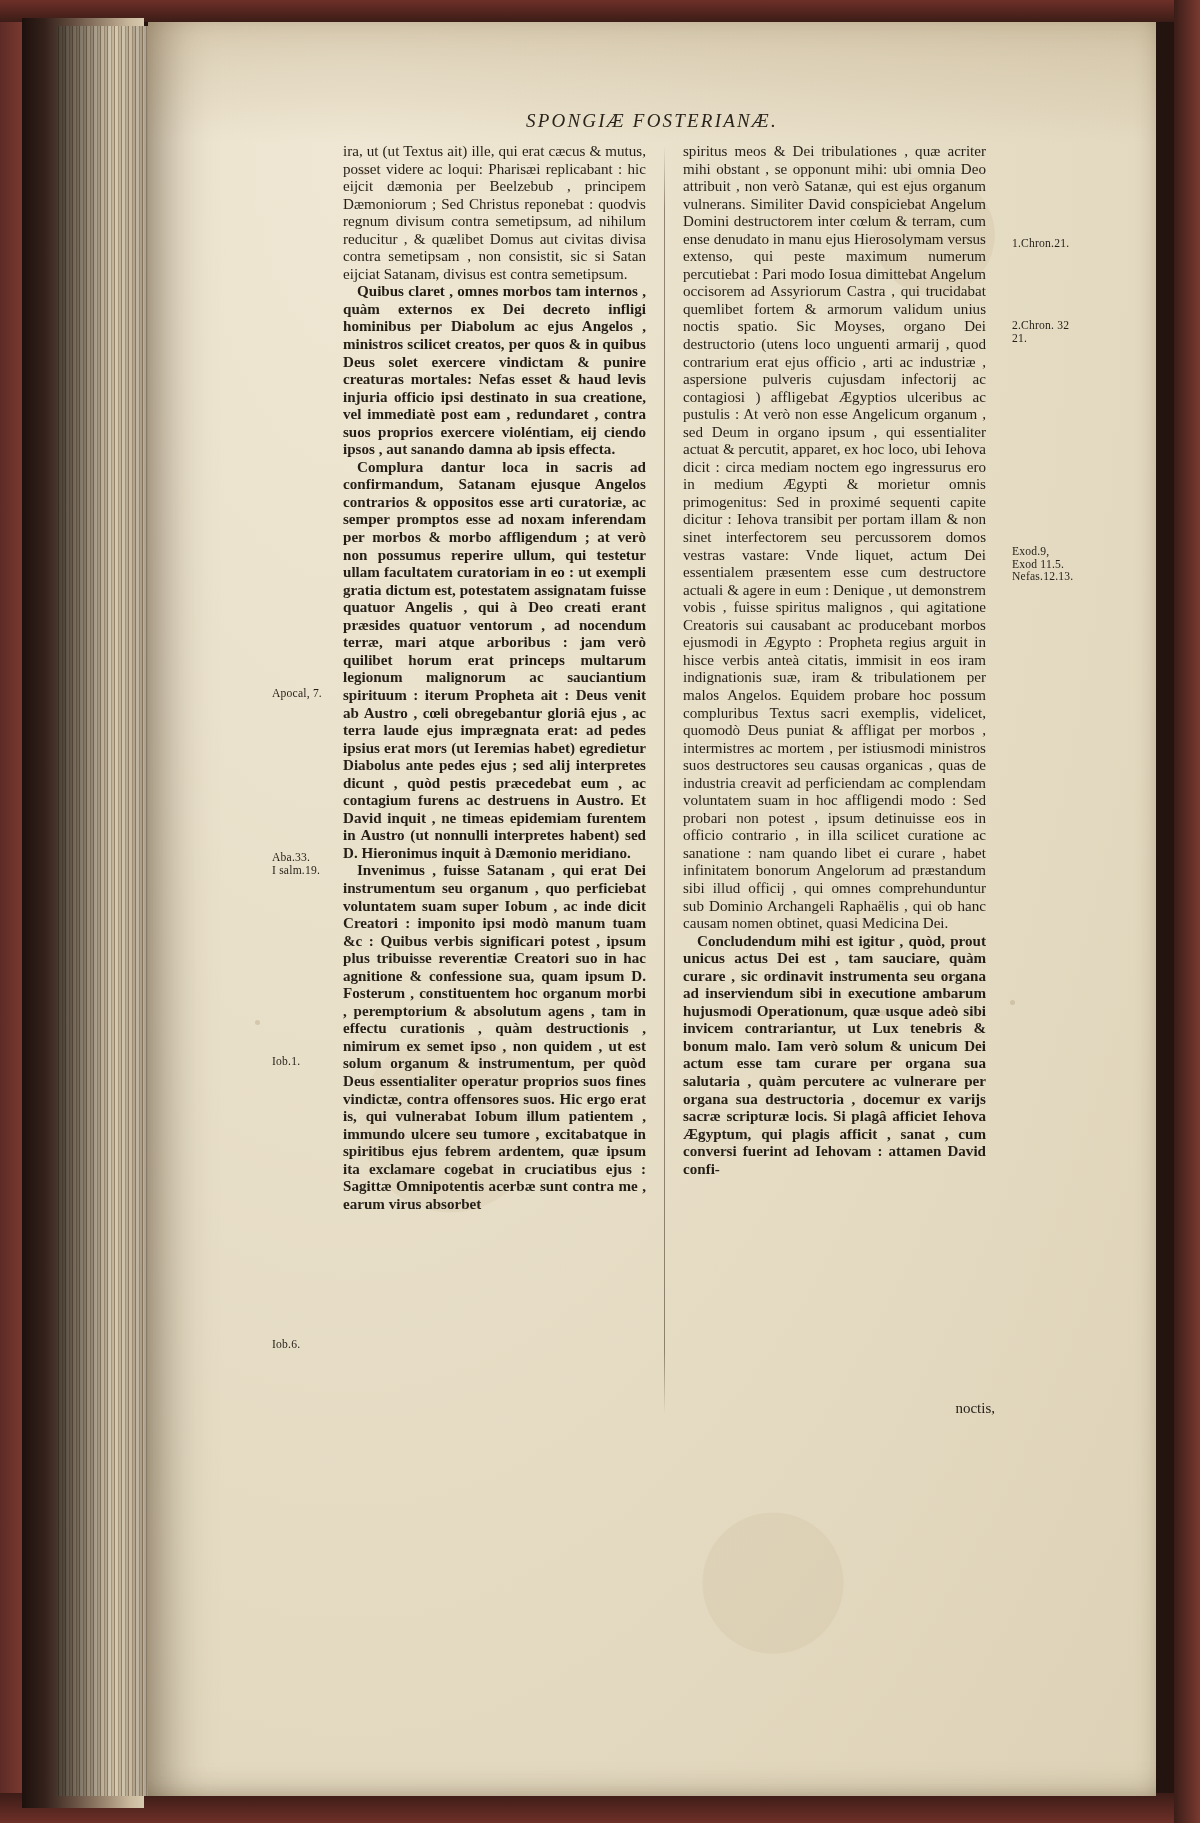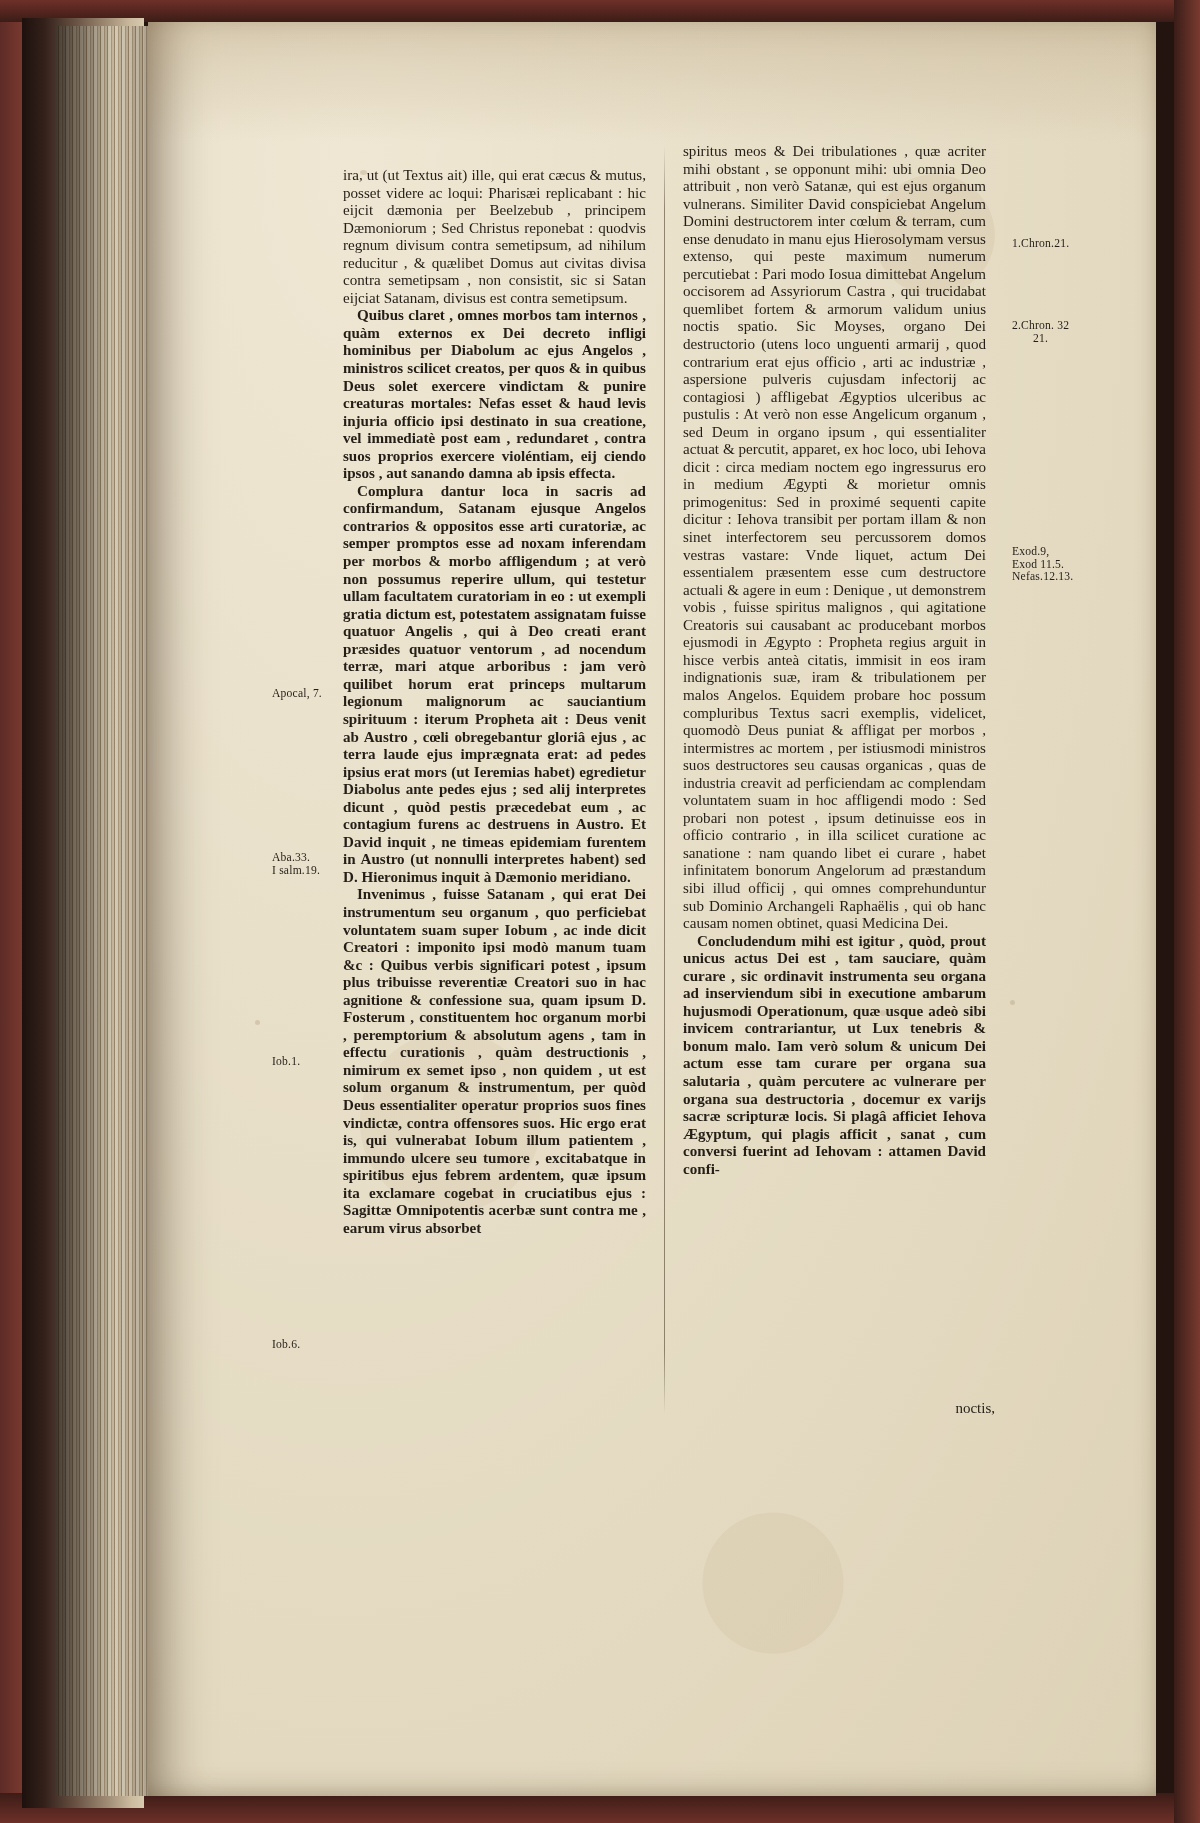--- a/index.html
+++ b/index.html
@@ -92,21 +92,21 @@
   }
   .col{
     position:absolute;top:0;width:303px;height:1275px;
     font-size:15.1px;
     line-height:17.55px;
     color:#241e17;
     text-align:justify;
     text-justify:inter-word;
     hyphens:manual;
   }
-  .col-left{left:0;margin-top:24px;}
+  .col-left{left:0;}
   .col-right{left:340px;}
   .col p{margin:0;}
   .col p.indent{text-indent:14px;font-weight:bold;}
 
   .rule{
     position:absolute;left:664px;top:146px;width:1px;height:1268px;
     background:linear-gradient(180deg,rgba(70,55,35,.0),rgba(70,55,35,.55) 5%,rgba(70,55,35,.55) 95%,rgba(70,55,35,0));
   }
 
   
@@ -135,20 +135,21 @@
   <div class="cover-top"></div>
   <div class="cover-bottom"></div>
   <div class="cover-right"></div>
   <div class="gutter"></div>
   <div class="page-edges"></div>
   <div class="edge-shadow"></div>
 
   <div class="paper"></div>
   <div class="paper-top-stain"></div>
 
+  <div class="running-head">SPONGIÆ FOSTERIANÆ.</div>
 
   <div class="rule"></div>
 
   <div class="columns">
     <div class="col col-left">
       <p>ira, ut (ut Textus ait) ille, qui erat cæcus &amp; mutus, posset videre ac loqui: Pharisæi replicabant : hic eijcit dæmonia per Beelzebub , principem Dæmoniorum ; Sed Christus reponebat : quodvis regnum divisum contra semetipsum, ad nihilum reducitur , &amp; quælibet Domus aut civitas divisa contra semetipsam , non consistit, sic si Satan eijciat Satanam, divisus est contra semetipsum.</p>
       <p class="indent">Quibus claret , omnes morbos tam internos , quàm externos ex Dei decreto infligi hominibus per Diabolum ac ejus Angelos , ministros scilicet creatos, per quos &amp; in quibus Deus solet exercere vindictam &amp; punire creaturas mortales: Nefas esset &amp; haud levis injuria officio ipsi destinato in sua creatione, vel immediatè post eam , redundaret , contra suos proprios exercere violéntiam, eij ciendo ipsos , aut sanando damna ab ipsis effecta.</p>
       <p class="indent">Complura dantur loca in sacris ad confirmandum, Satanam ejusque Angelos contrarios &amp; oppositos esse arti curatoriæ, ac semper promptos esse ad noxam inferendam per morbos &amp; morbo affligendum ; at verò non possumus reperire ullum, qui testetur ullam facultatem curatoriam in eo : ut exempli gratia dictum est, potestatem assignatam fuisse quatuor Angelis , qui à Deo creati erant præsides quatuor ventorum , ad nocendum terræ, mari atque arboribus : jam verò quilibet horum erat princeps multarum legionum malignorum ac sauciantium spirituum : iterum Propheta ait : Deus venit ab Austro , cœli obregebantur gloriâ ejus , ac terra laude ejus imprægnata erat: ad pedes ipsius erat mors (ut Ieremias habet) egredietur Diabolus ante pedes ejus ; sed alij interpretes dicunt , quòd pestis præcedebat eum , ac contagium furens ac destruens in Austro. Et David inquit , ne timeas epidemiam furentem in Austro (ut nonnulli interpretes habent) sed D. Hieronimus inquit à Dæmonio meridiano.</p>
       <p class="indent">Invenimus , fuisse Satanam , qui erat Dei instrumentum seu organum , quo perficiebat voluntatem suam super Iobum , ac inde dicit Creatori : imponito ipsi modò manum tuam &amp;c : Quibus verbis significari potest , ipsum plus tribuisse reverentiæ Creatori suo in hac agnitione &amp; confessione sua, quam ipsum D. Fosterum , constituentem hoc organum morbi , peremptorium &amp; absolutum agens , tam in effectu curationis , quàm destructionis , nimirum ex semet ipso , non quidem , ut est solum organum &amp; instrumentum, per quòd Deus essentialiter operatur proprios suos fines vindictæ, contra offensores suos. Hic ergo erat is, qui vulnerabat Iobum illum patientem , immundo ulcere seu tumore , excitabatque in spiritibus ejus febrem ardentem, quæ ipsum ita exclamare cogebat in cruciatibus ejus : Sagittæ Omnipotentis acerbæ sunt contra me , earum virus absorbet</p>
     </div>
@@ -170,21 +171,21 @@
         <div>Iob.1.</div>
       </div>
       <div class="margin-note margin-left" style="left: 272px; top: 1339px;">
         <div>Iob.6.</div>
       </div>
     </div>
   <div id="margin-right-host">
       <div class="margin-note margin-right" style="left: 1012px; top: 238px;">
         <div>1.Chron.21.</div>
       </div>
-      <div class="margin-note margin-right" style="left: 1012px; top: 320px; text-align: center;">
+      <div class="margin-note margin-right" style="left: 1012px; top: 320px;">
         <div>2.Chron. 32</div>
         <div>21.</div>
       </div>
       <div class="margin-note margin-right" style="left: 1012px; top: 546px;">
         <div>Exod.9,</div>
         <div>Exod 11.5.</div>
         <div>Nefas.12.13.</div>
       </div>
     </div>
 

